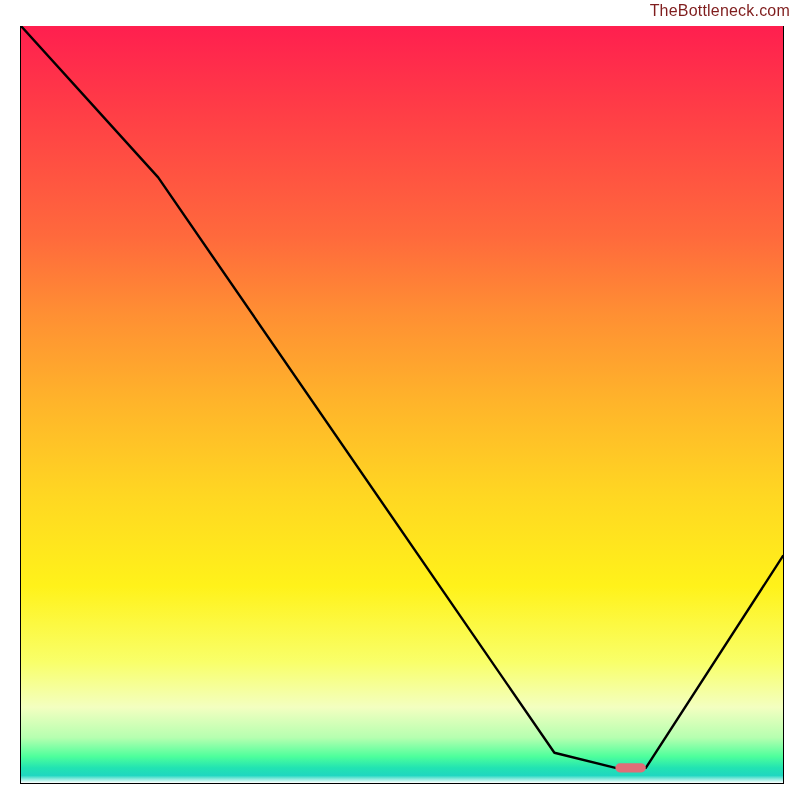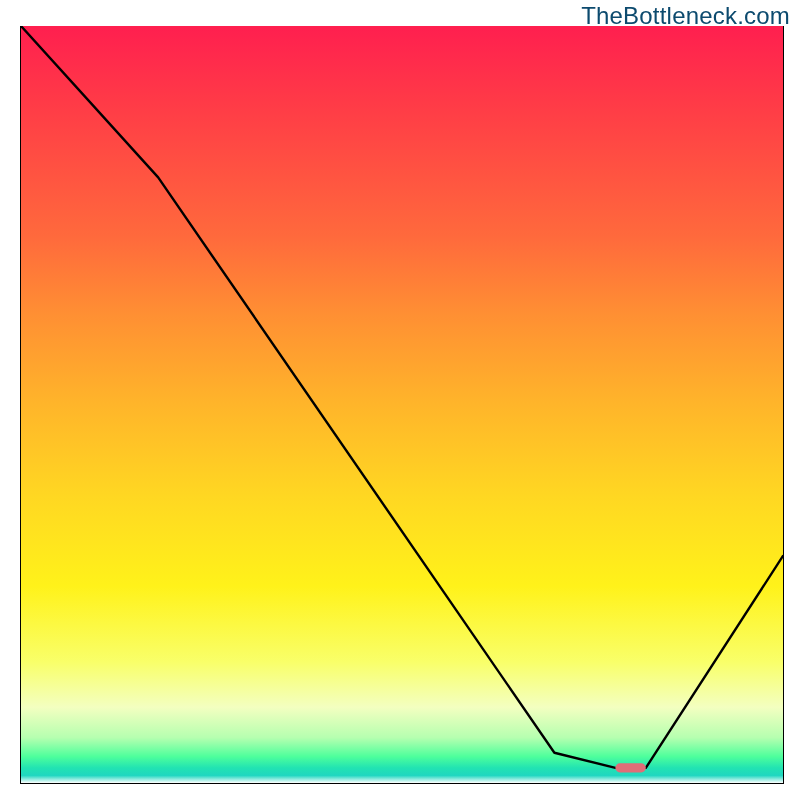--- a/index.html
+++ b/index.html
@@ -7,23 +7,23 @@
     padding: 0;
     width: 800px;
     height: 800px;
     background: #ffffff;
     font-family: Arial, Helvetica, sans-serif;
   }
   .watermark {
     position: absolute;
     top: 2px;
     right: 10px;
-    font-size: 24px;
+    font-size: 16px;
     font-weight: 500;
-    color: #0c4a6e;
+    color: #7f1d1d;
     letter-spacing: 0.2px;
   }
   .chart-frame {
     position: absolute;
     left: 20px;
     top: 26px;
     width: 764px;
     height: 758px;
     border-left: 1px solid #000;
     border-right: 1px solid #000;

